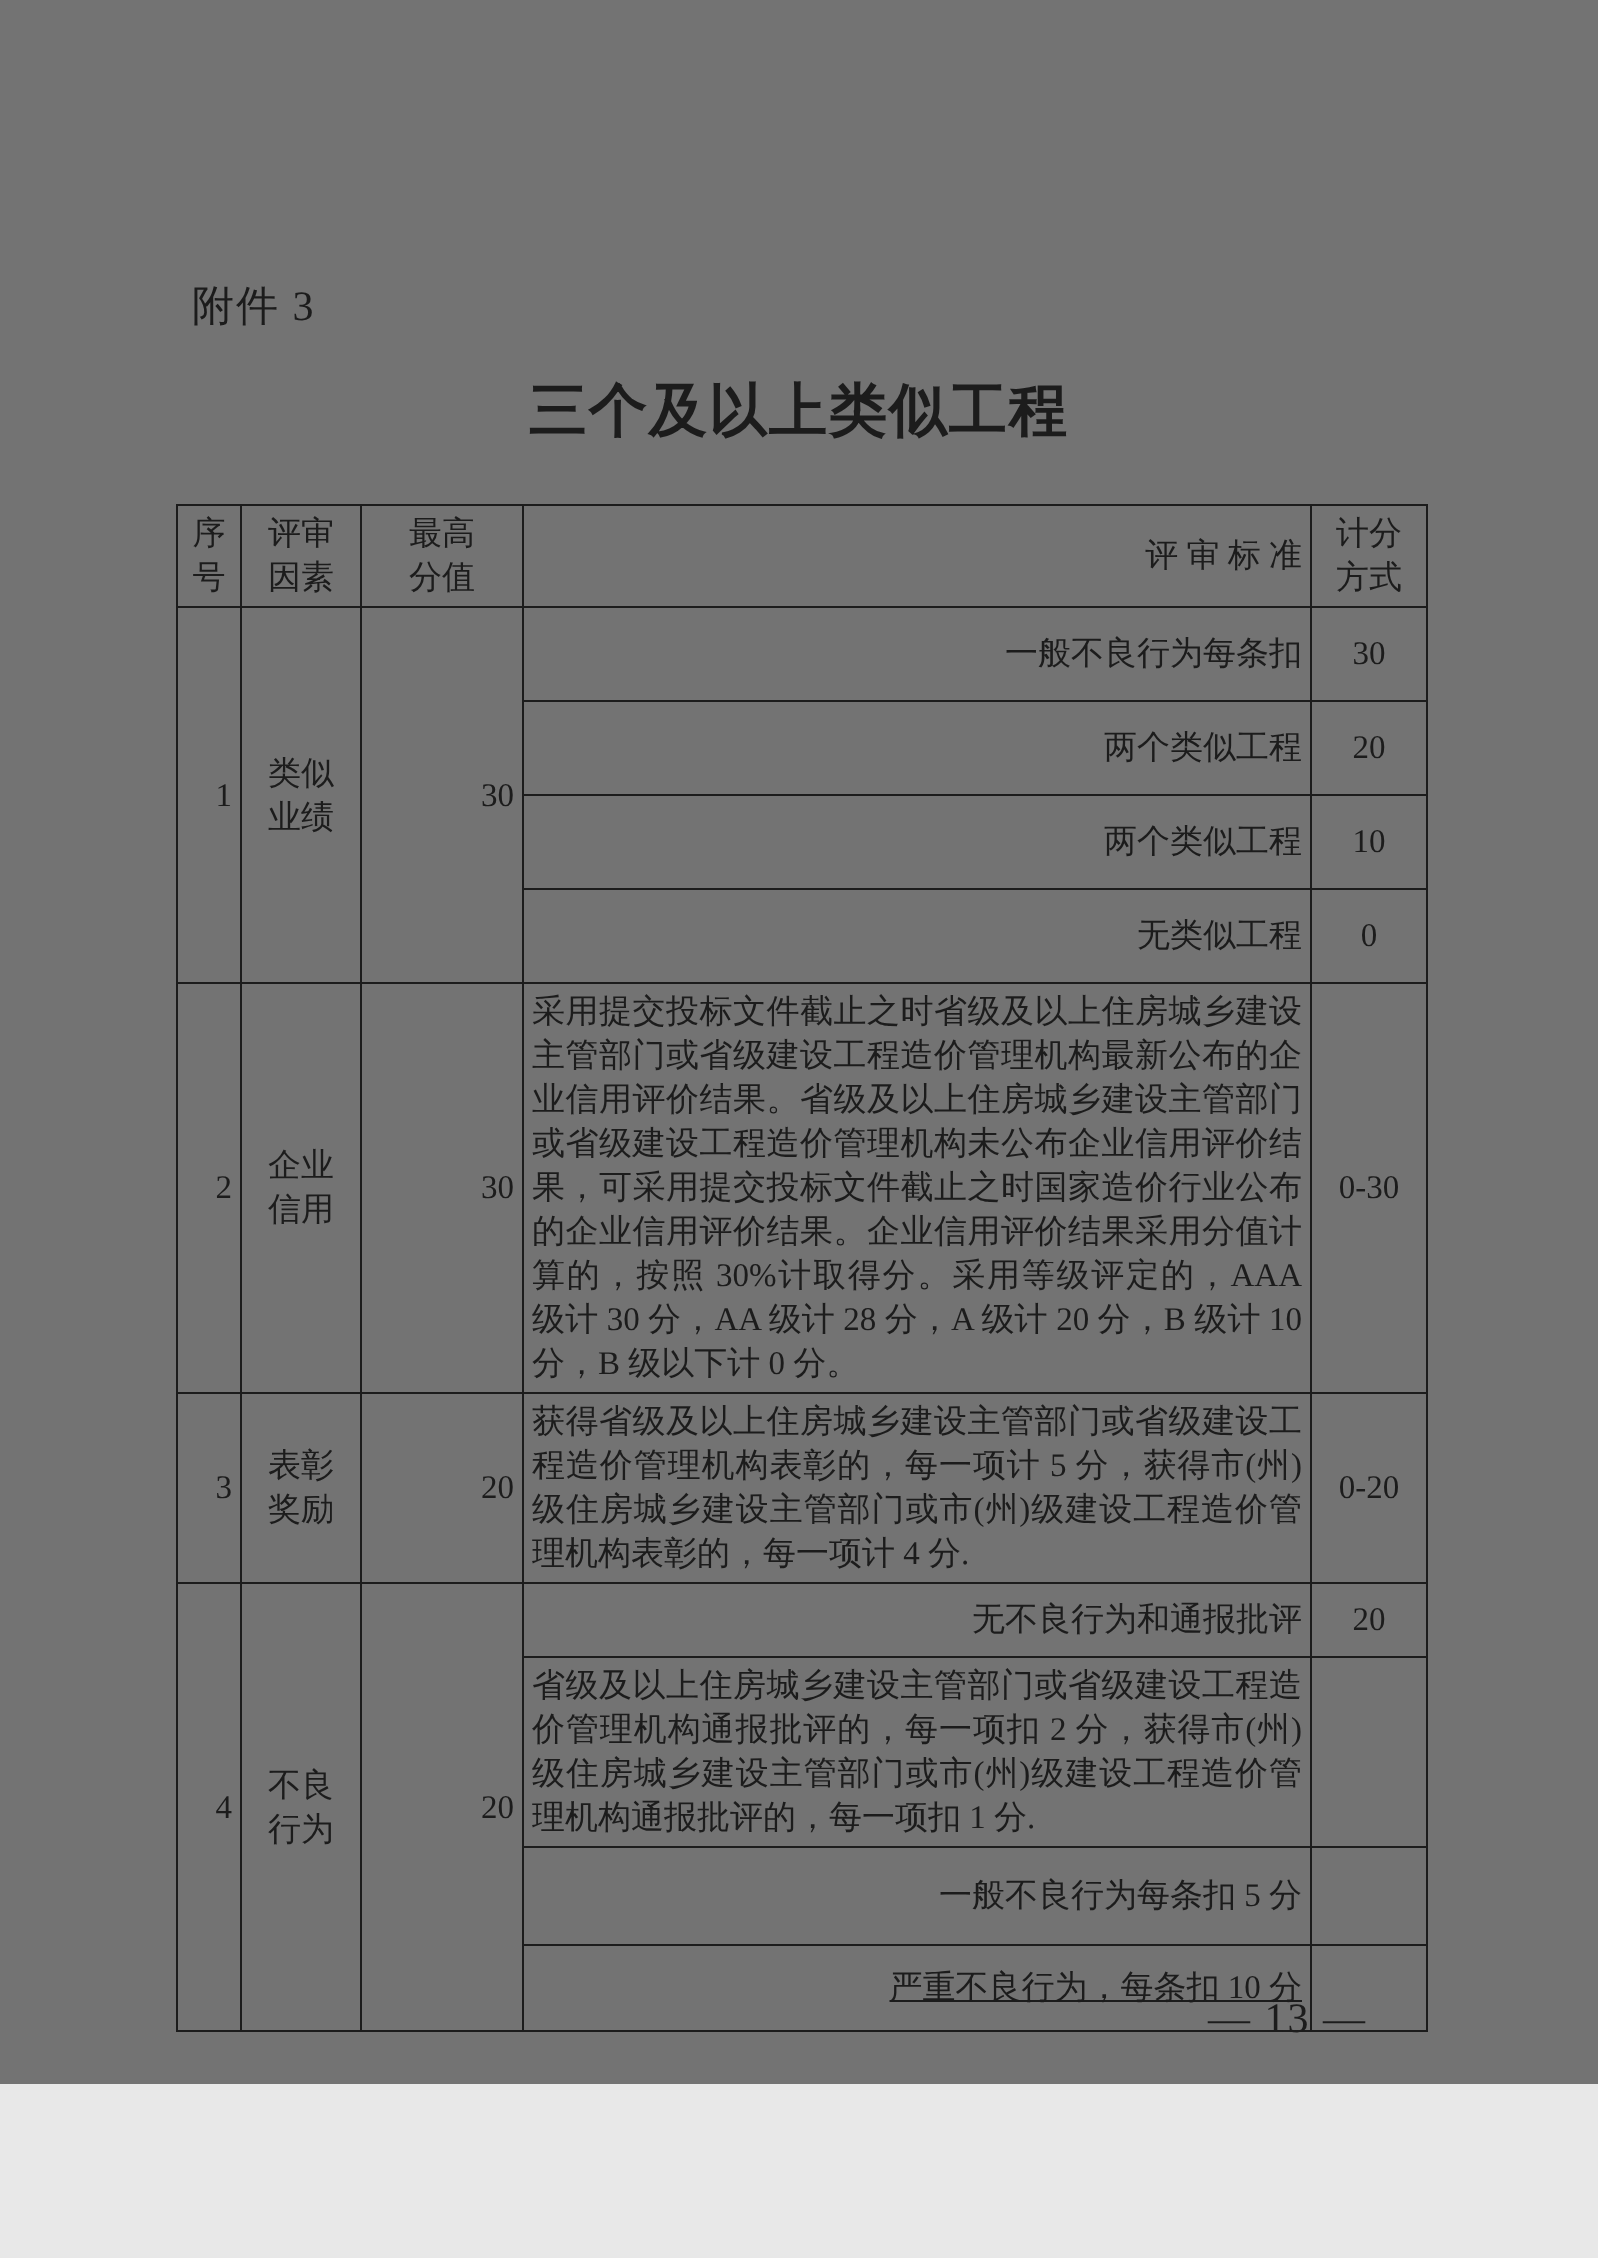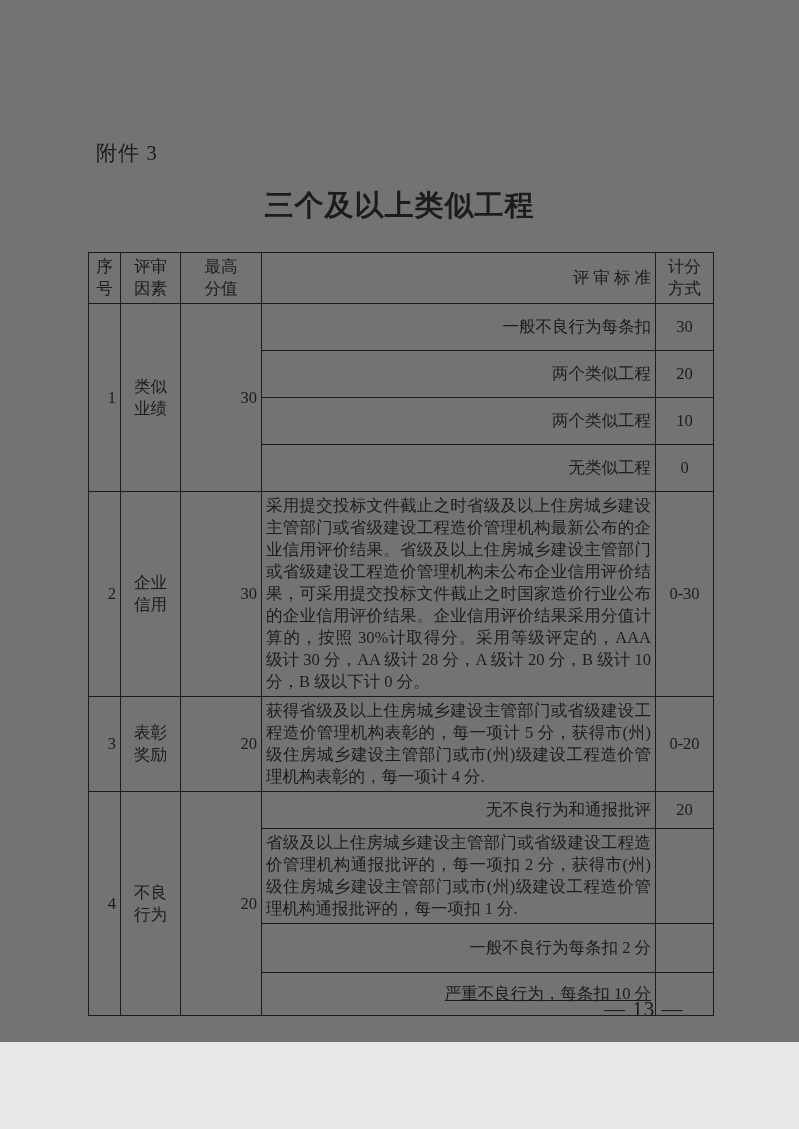--- a/index.html
+++ b/index.html
@@ -141,21 +141,21 @@
 行为</td>
       <td class="center" rowspan="4">20</td>
       <td class="leftal h-top4">无不良行为和通报批评</td>
       <td class="score">20</td>
     </tr>
     <tr>
       <td class="justify">省级及以上住房城乡建设主管部门或省级建设工程造价管理机构通报批评的，每一项扣 2 分，获得市(州)级住房城乡建设主管部门或市(州)级建设工程造价管理机构通报批评的，每一项扣 1 分.</td>
       <td class="score"></td>
     </tr>
     <tr>
-      <td class="leftal h-r3">一般不良行为每条扣 2 分</td>
+      <td class="leftal h-r3">一般不良行为每条扣 5 分</td>
       <td class="score"></td>
     </tr>
     <tr>
       <td class="leftal h-r4">严重不良行为，每条扣 10 分</td>
       <td class="score"></td>
     </tr>
   </tbody>
     </table>
 
   <div class="page-number">— 13 —</div>

